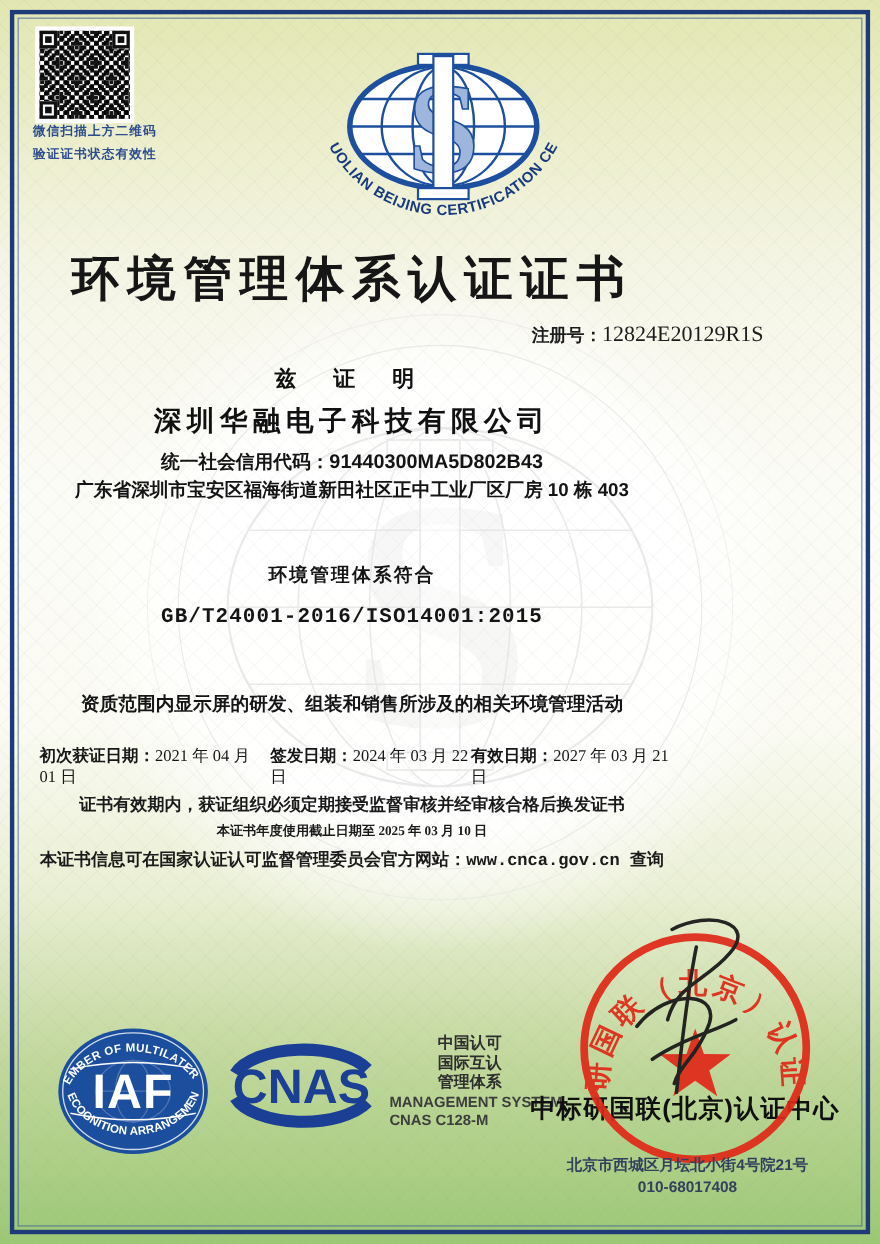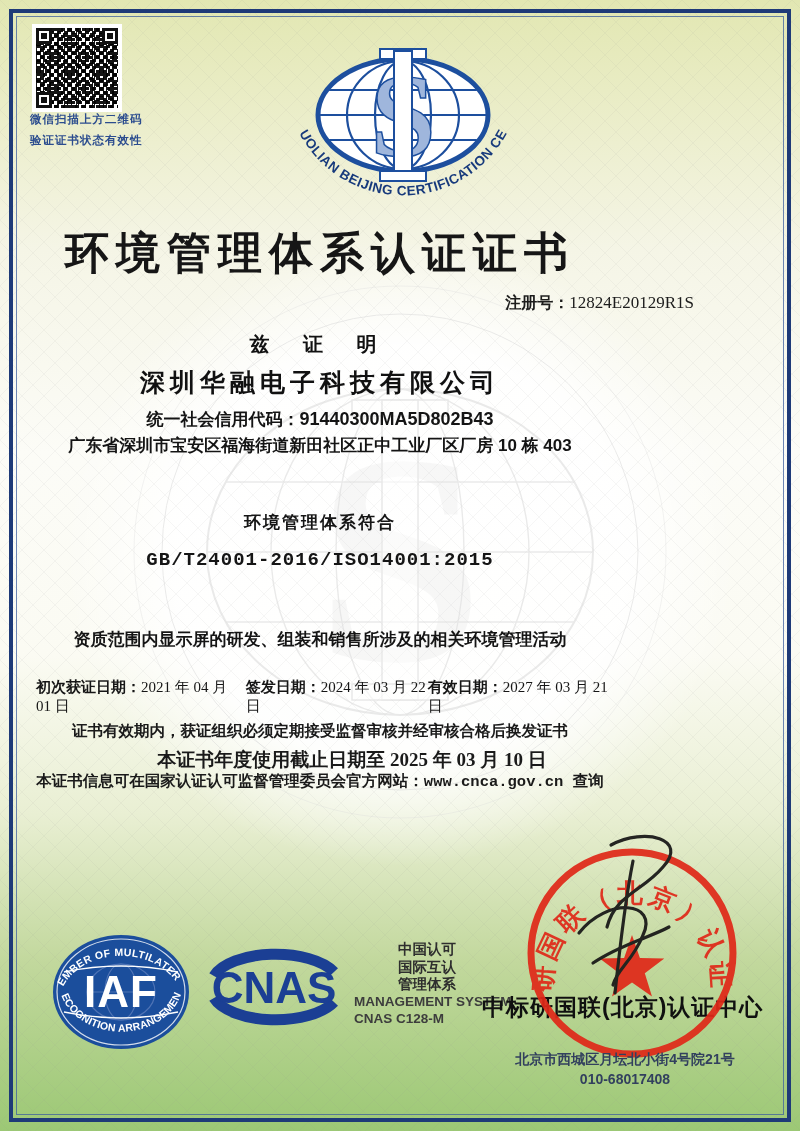--- a/index.html
+++ b/index.html
@@ -23,36 +23,36 @@
         repeating-conic-gradient(#141414 0% 25%, #ffffff 0% 50%) 4px 3px / 7px 7px;
       background-blend-mode:multiply;}
   .finder{position:absolute;width:16px;height:16px;border:3px solid #111;background:#fff;box-sizing:border-box;}
   .finder span{position:absolute;inset:2px;background:#111;display:block;}
   .f-tl{left:0;top:0}.f-tr{right:0;top:0}.f-bl{left:0;bottom:0}
   .qr-cap{left:30px;width:180px;color:#2b4c8e;font-size:11.5px;font-weight:bold;letter-spacing:1px;}
   
   .title{top:224px;font-size:44px;font-weight:800;color:#161616;letter-spacing:7px;}
   .reg{top:293px;right:106px;font-size:16px;color:#1c1c1c;white-space:nowrap;}
   .reg .lbl{font-weight:bold;}
-  .reg .num{font-family:"Liberation Serif","DejaVu Serif",serif;font-size:17px;margin-top:29px;}
+  .reg .num{font-family:"Liberation Serif","DejaVu Serif",serif;font-size:20px;margin-top:29px;}
   .certify{top:331px;font-size:20px;font-weight:bold;letter-spacing:14px;color:#111;}
   .company{top:366px;font-size:25px;font-weight:bold;letter-spacing:5px;color:#111;}
   .credit{top:408px;font-size:17px;color:#141414;}
   .credit .lbl{font-weight:bold;}
   .credit .val{font-weight:800;font-size:18px;}
   .addr{top:434px;font-size:17px;font-weight:bold;color:#141414;}
   .std-intro{top:511px;font-size:17px;font-weight:bold;color:#151515;letter-spacing:2px;}
   .std-code{top:549px;font-size:19px;font-weight:bold;color:#151515;font-family:"Liberation Mono","DejaVu Sans Mono",monospace;letter-spacing:1px;}
   .scope-intro{top:591px;font-size:17px;font-weight:bold;color:#151515;letter-spacing:2px;}
   .scope{top:628px;font-size:17px;font-weight:bold;color:#151515;}
   .dates{top:678px;left:0;width:640px;display:flex;justify-content:space-between;box-sizing:border-box;padding:0 30px 0 36px;font-size:15px;color:#161616;font-family:"Liberation Serif","DejaVu Serif",serif;}
   .dates b{font-weight:bold;}
   .note{font-family:"Liberation Serif","DejaVu Serif",serif;color:#1a1a1a;font-weight:600;}
   .n1{top:721px;font-size:15.5px;}
-  .n2{top:747px;font-size:19px;padding-left:32px;}
+  .n2{top:747px;font-size:12px;}
   .n3{top:771px;font-size:15.5px;font-family:Liberation Mono, monospace;}
   
   .cnas-lines{left:354px;top:941px;line-height:1.22;}
   .cnas-lines .zh{font-size:14.5px;font-weight:bold;color:#2e2e2e;margin-left:44px;}
   .cnas-lines .en{font-size:13.5px;font-weight:800;color:#3d3d3d;}
   .body-name{left:482px;top:992px;font-size:23px;font-weight:600;color:#101010;letter-spacing:1px;white-space:nowrap;}
   .hq{left:470px;top:1051px;width:310px;text-align:center;font-size:14px;font-weight:bold;color:#32405e;}
   .phone{left:470px;top:1071px;width:310px;text-align:center;font-size:14px;font-weight:bold;color:#32405e;}
   .stamp{left:515px;top:833px;opacity:.92;}
 </style>

